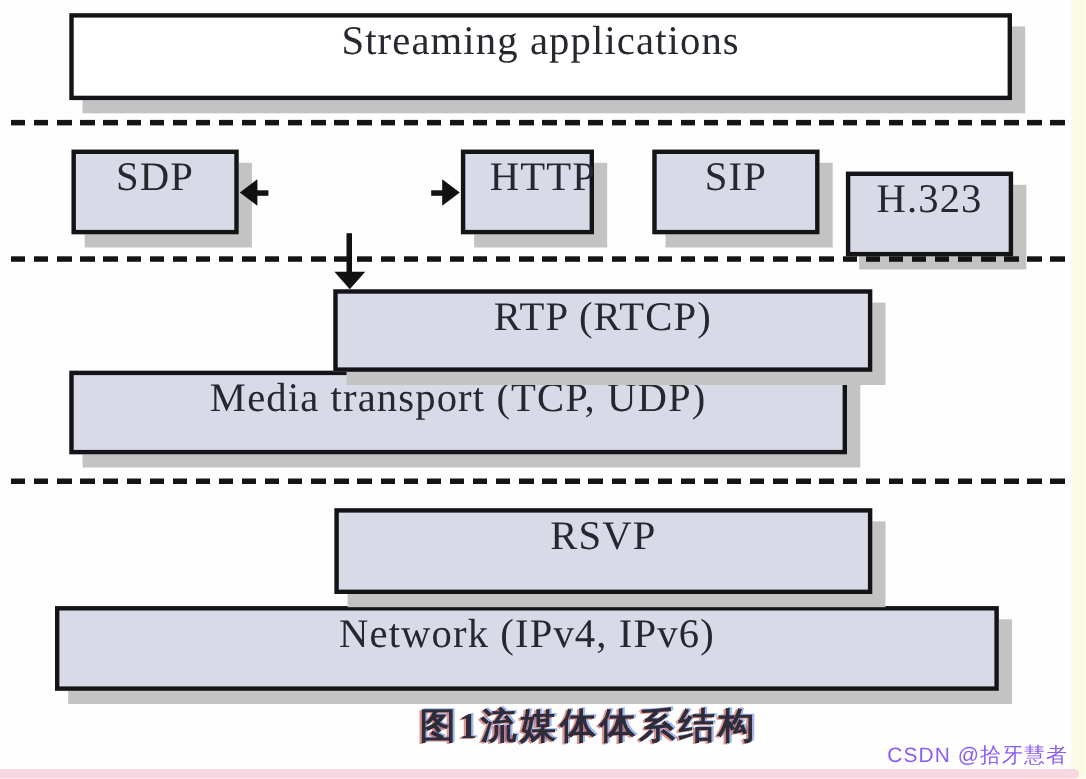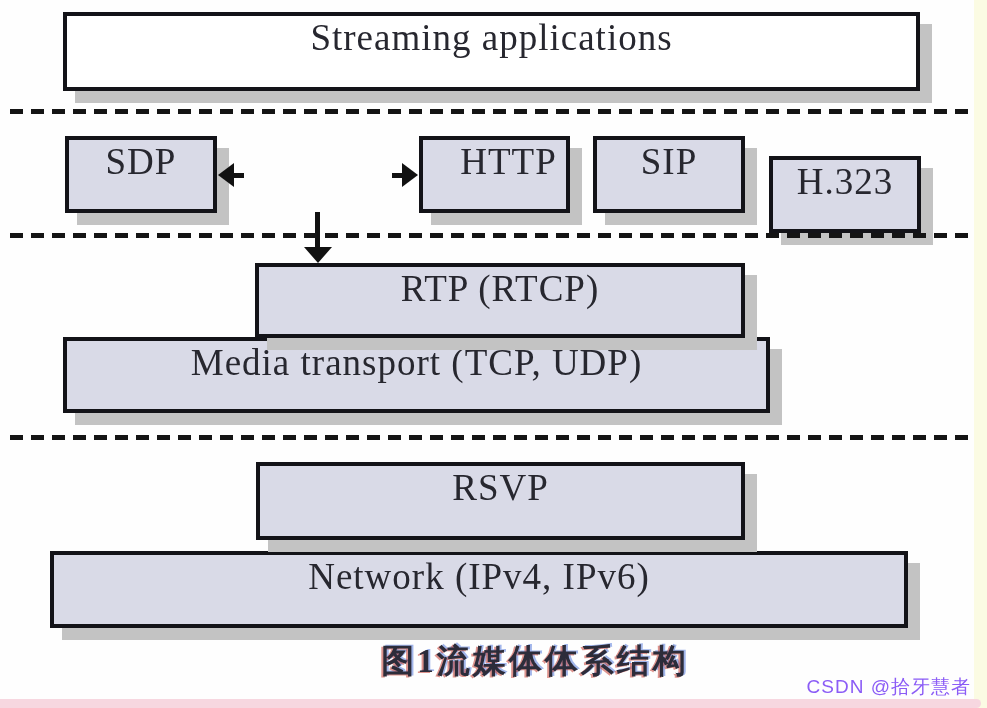--- a/index.html
+++ b/index.html
@@ -23,21 +23,21 @@
     position:absolute;
     box-sizing:border-box;
     background:#d9dae7;
     border:4px solid #131318;
     box-shadow:12px 12px 0 #c3c3c3;
     display:flex;align-items:flex-start;justify-content:center;
     font-size:37px;color:#27272f;letter-spacing:1px;
     white-space:nowrap;
   }
   .pbox.white{background:#ffffff;}
-  .z2{z-index:2;}
+  .z2{z-index:2;margin-left:48px;}
   .dashed{
     position:absolute;left:10px;width:963px;height:5px;
     background:repeating-linear-gradient(90deg,#141414 0 13px,transparent 13px 21px);
   }
   .shaft-h{position:absolute;height:5px;background:#111;}
   .shaft-v{position:absolute;width:5px;background:#111;}
   .tri{position:absolute;width:0;height:0;}
   .tri.left{border-top:12px solid transparent;border-bottom:12px solid transparent;border-right:16px solid #111;}
   .tri.right{border-top:12px solid transparent;border-bottom:12px solid transparent;border-left:16px solid #111;}
   .tri.down{border-left:14px solid transparent;border-right:14px solid transparent;border-top:16px solid #111;z-index:3;}
@@ -66,21 +66,21 @@
 
   <div class="pbox white" style="left:63px;top:12px;width:857px;height:79px;">
     <span>Streaming applications</span>
   </div>
 
   <div class="dashed" style="top:109px;"></div>
 
   <div class="pbox" style="left:65px;top:136px;width:152px;height:77px;">
     <span>SDP</span>
   </div>
-  <div class="pbox" style="left:419px;top:136px;width:151px;height:77px;padding-left:28px;">
+  <div class="pbox" style="left:419px;top:136px;width:121px;height:77px;padding-left:28px;">
     <span>HTTP</span>
   </div>
   <div class="pbox" style="left:593px;top:136px;width:152px;height:77px;">
     <span>SIP</span>
   </div>
   <div class="pbox" style="left:769px;top:136px;width:152px;height:77px;margin-top:20px;">
     <span>H.323</span>
   </div>
 
   <div class="tri left" style="left:218px;top:163px;"></div>

